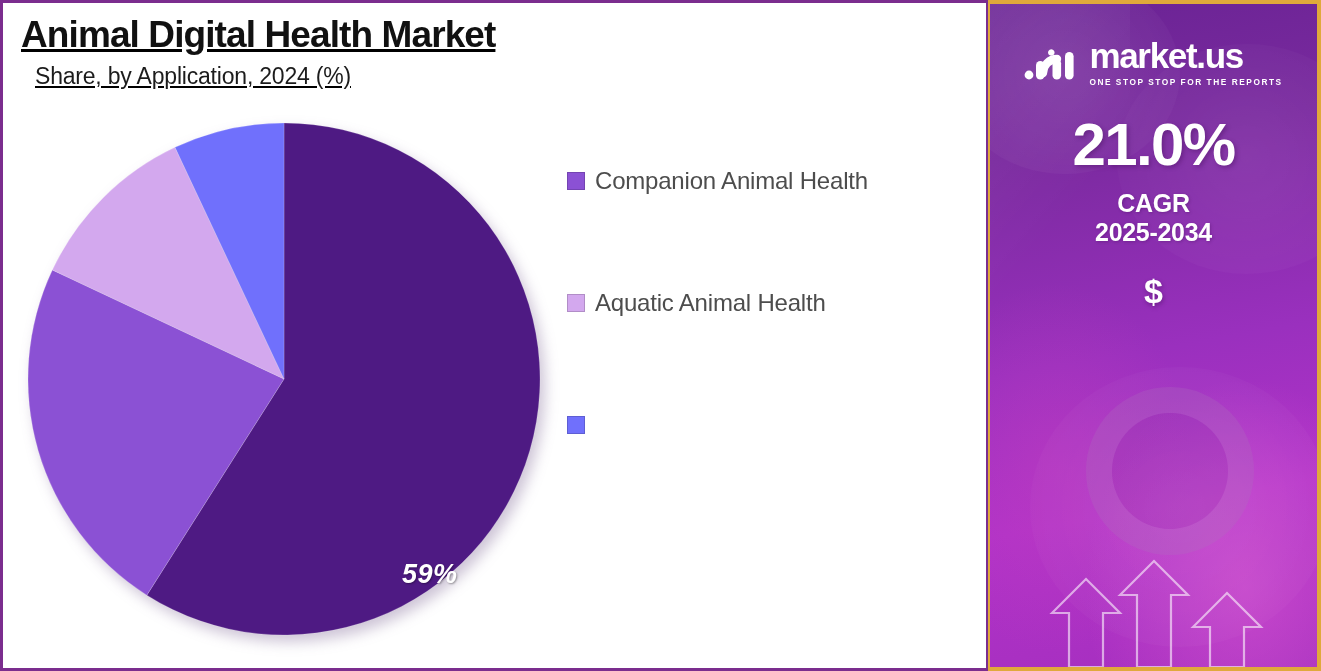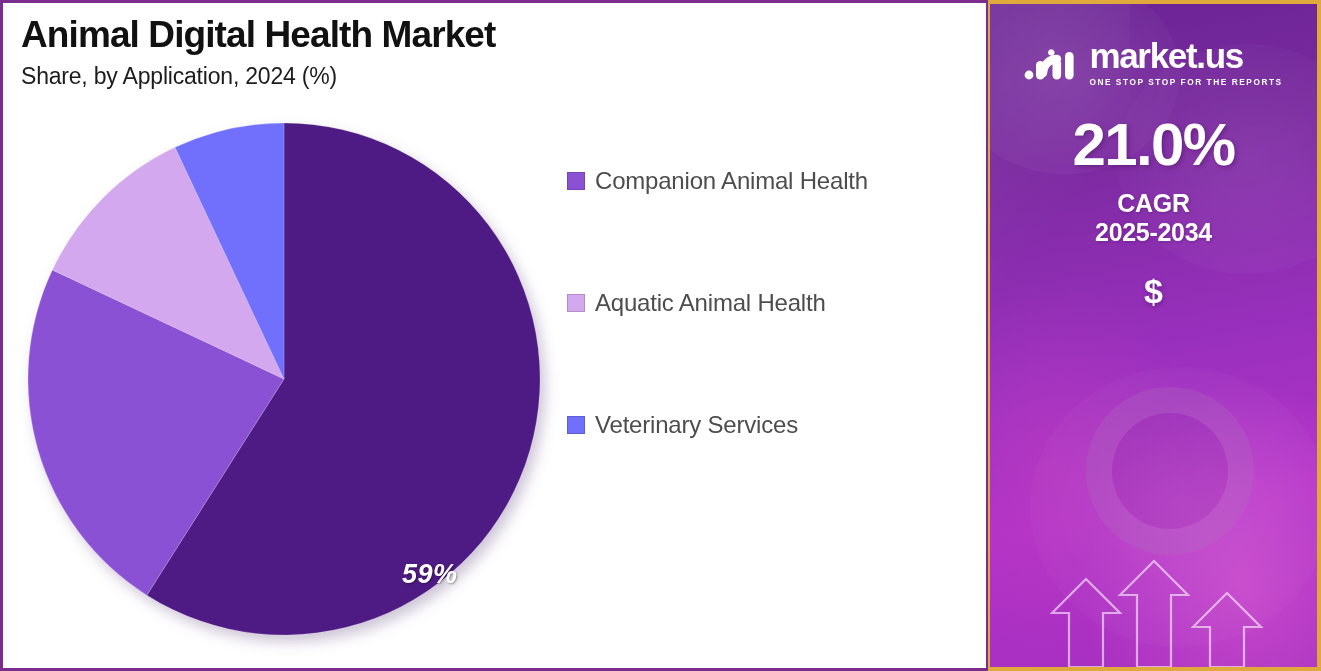--- a/index.html
+++ b/index.html
@@ -18,36 +18,37 @@
   }
 
   
   .chart-panel {
     position: relative;
     width: 988px; height: 671px;
     background: #ffffff;
     border: 3px solid #7B2D8E;
     border-right: 2px solid #7B2D8E;
   }
-  .titles { padding: 12px 0 0 18px; }
+  .titles { padding: 12px 0 0 18px; text-decoration: underline; }
   .chart-title {
     font-size: 37px;
     font-weight: 800;
     color: #111111;
     letter-spacing: -0.9px;
     line-height: 1.06;
     white-space: nowrap;
   }
   .chart-subtitle {
     font-size: 23px;
     font-weight: 400;
     color: #1c1c1c;
     margin-top: 9px;
     letter-spacing: -0.2px;
     white-space: nowrap;
+    margin-left: 14px;
   }
 
   
   .pie-wrap {
     position: absolute;
     left: 24px; top: 119px;
     width: 520px; height: 520px;
   }
   .pie-shadow {
     position: absolute;
@@ -236,21 +237,20 @@
       <div class="legend-item">
         <span class="legend-swatch" style="background: rgb(139, 81, 212);"></span>
         <span class="legend-text">Companion Animal Health</span>
       </div>
       <div class="legend-item">
         <span class="legend-swatch" style="background: rgb(211, 168, 238);"></span>
         <span class="legend-text">Aquatic Animal Health</span>
       </div>
       <div class="legend-item">
         <span class="legend-swatch" style="background: rgb(112, 112, 252);"></span>
-        <span class="legend-text">Veterinary Services</span>
       </div>
     </div>
   </div>
 
   <div class="brand-panel">
     <div class="tex a"></div>
     <div class="tex b"></div>
     <div class="tex c"></div>
     <div class="tex e"></div>
     <div class="tex d"></div>

